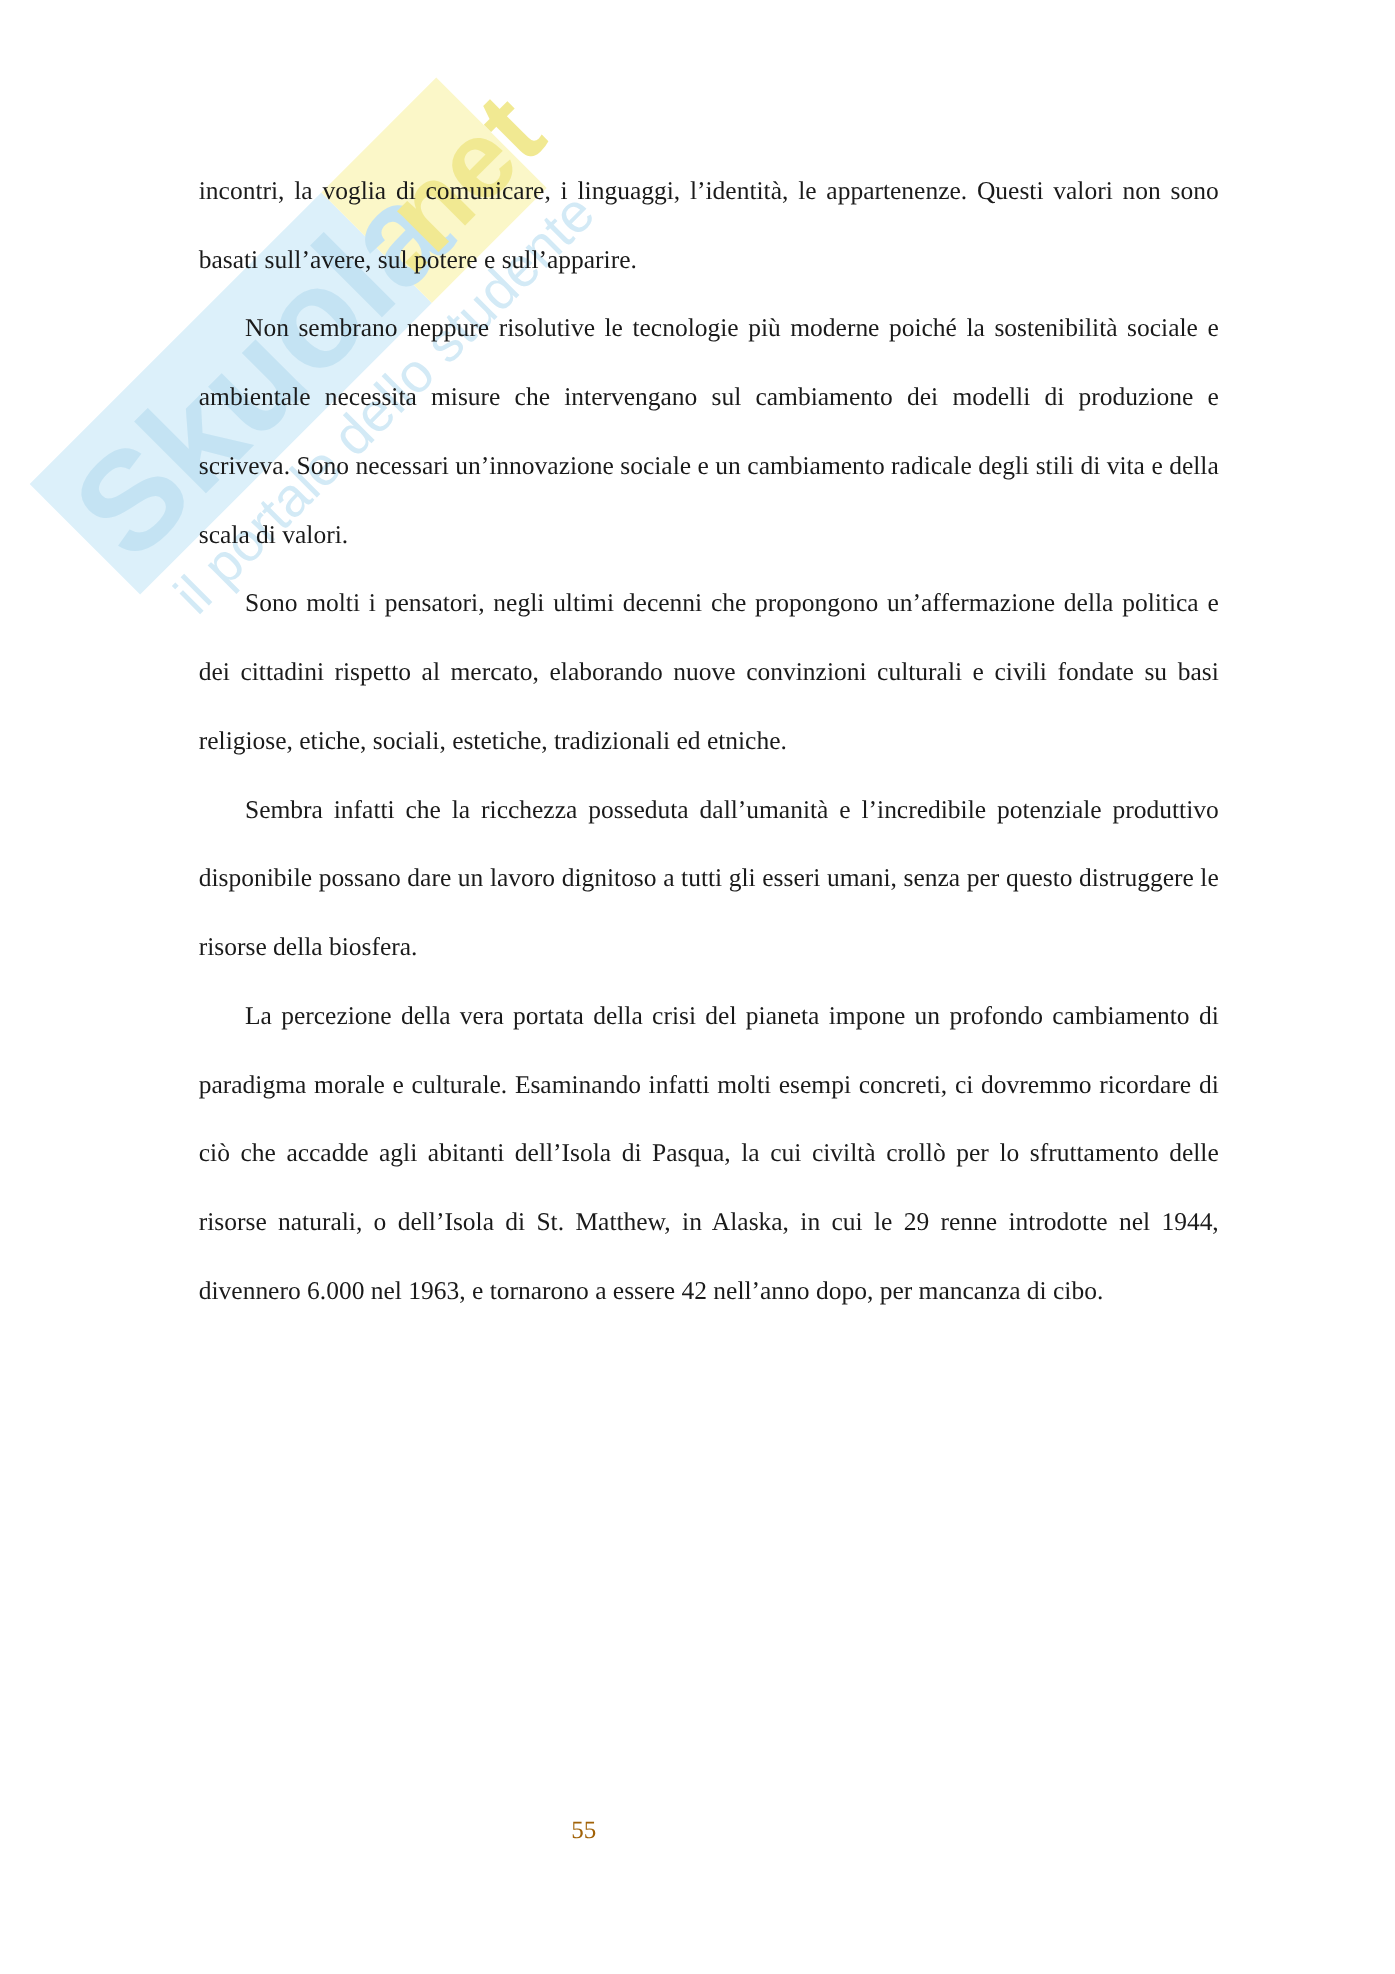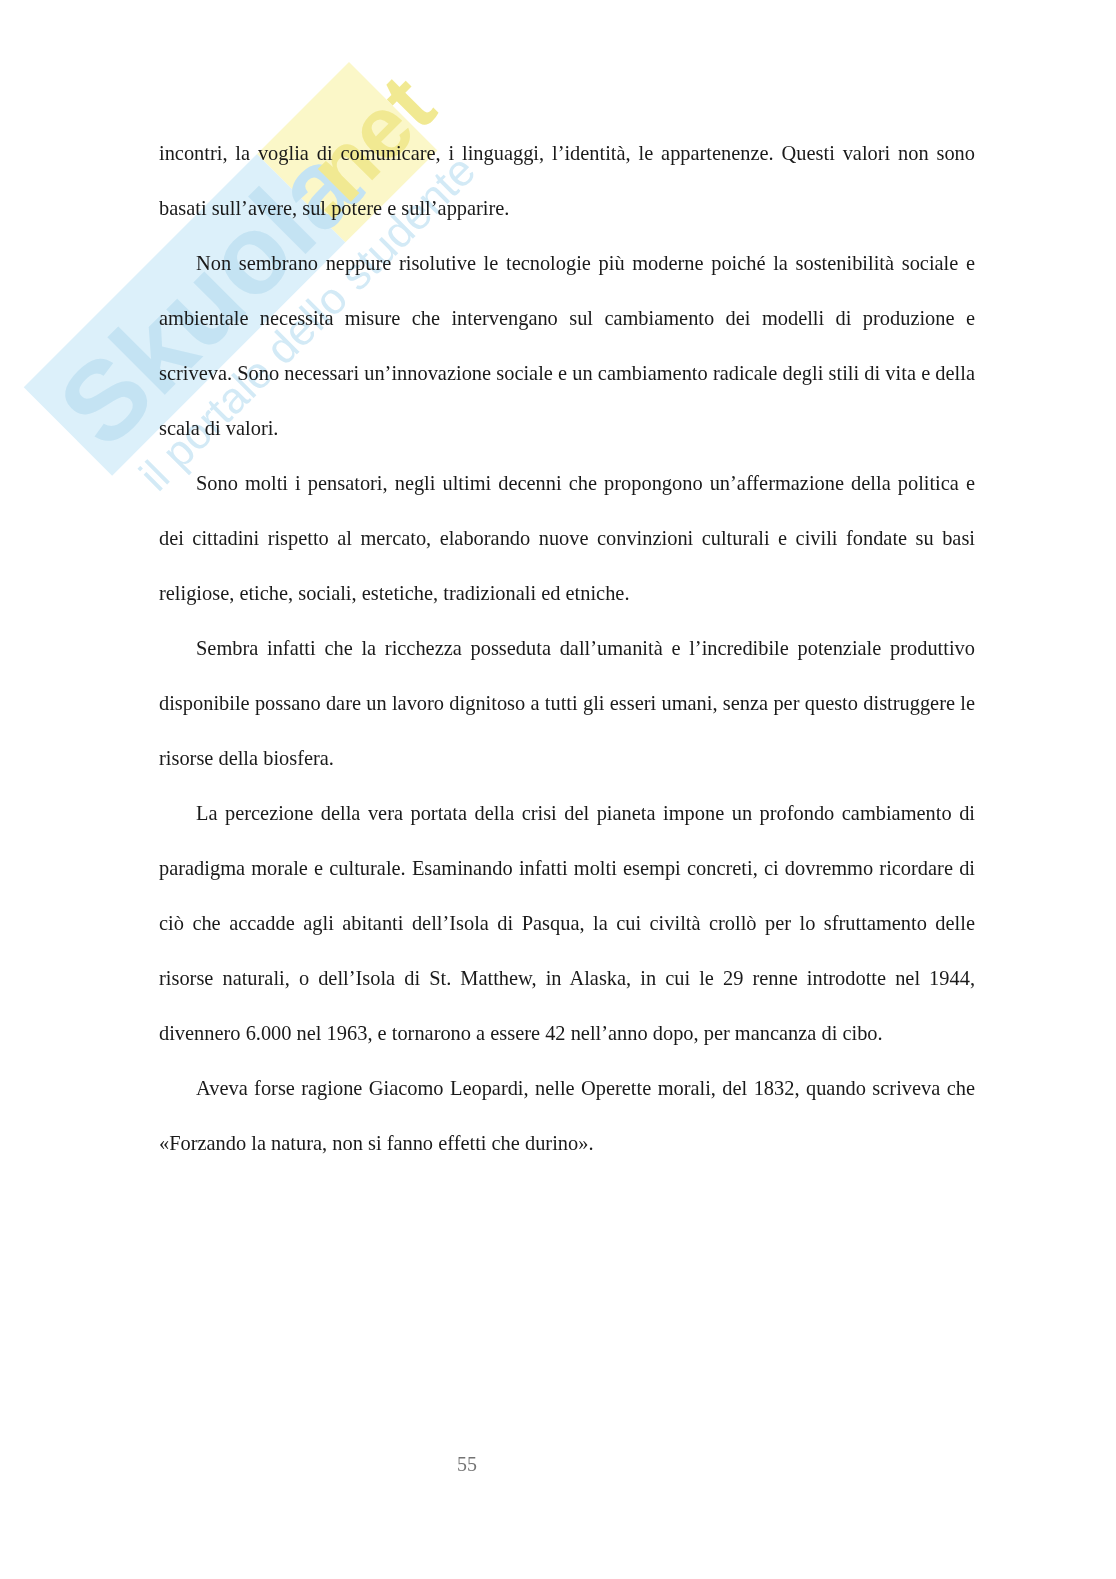--- a/index.html
+++ b/index.html
@@ -19,21 +19,21 @@
       z-index: 1;
     }
     .content p {
       margin: 0; text-align: justify; text-indent: 37px;
     }
     .content p.cont { text-indent: 0; }
     .page-number {
       position: absolute; left: 0; width: 888px; top: 1453px;
       text-align: center; z-index: 1;
       font-family: "Liberation Serif", "DejaVu Serif", serif;
-      font-size: 20px; color: #737373;
+      font-size: 20px; color: #a16207;
       padding-left: 46px; box-sizing: border-box;
     }
   </style>
 </head>
 <body>
 
 <div class="page">
 
   <svg class="watermark" viewBox="0 0 520 560" xmlns="http://www.w3.org/2000/svg">
     <g transform="translate(250,260) rotate(-45)">
@@ -46,17 +46,16 @@
       <text x="-230" y="100" font-family="Liberation Sans, DejaVu Sans, sans-serif" font-size="44" fill="#d3eaf6">il portale dello studente</text>
     </g>
   </svg>
 
   <div class="content">
     <p class="cont">incontri, la voglia di comunicare, i linguaggi, l’identità, le appartenenze. Questi valori non sono basati sull’avere, sul potere e sull’apparire.</p>
     <p>Non sembrano neppure risolutive le tecnologie più moderne poiché la sostenibilità sociale e ambientale necessita misure che intervengano sul cambiamento dei modelli di produzione e scriveva. Sono necessari un’innovazione sociale e un cambiamento radicale degli stili di vita e della scala di valori.</p>
     <p>Sono molti i pensatori, negli ultimi decenni che propongono un’affermazione della politica e dei cittadini rispetto al mercato, elaborando nuove convinzioni culturali e civili fondate su basi religiose, etiche, sociali, estetiche, tradizionali ed etniche.</p>
     <p>Sembra infatti che la ricchezza posseduta dall’umanità e l’incredibile potenziale produttivo disponibile possano dare un lavoro dignitoso a tutti gli esseri umani, senza per questo distruggere le risorse della biosfera.</p>
     <p>La percezione della vera portata della crisi del pianeta impone un profondo cambiamento di paradigma morale e culturale. Esaminando infatti molti esempi concreti, ci dovremmo ricordare di ciò che accadde agli abitanti dell’Isola di Pasqua, la cui civiltà crollò per lo sfruttamento delle risorse naturali, o dell’Isola di St. Matthew, in Alaska, in cui le 29 renne introdotte nel 1944, divennero 6.000 nel 1963, e tornarono a essere 42 nell’anno dopo, per mancanza di cibo.</p>
-    <p>Aveva forse ragione Giacomo Leopardi, nelle Operette morali, del 1832, quando scriveva che «Forzando la natura, non si fanno effetti che durino».</p>
   </div>
 
   <div class="page-number">55</div>
 </div>
 
 </body></html>

